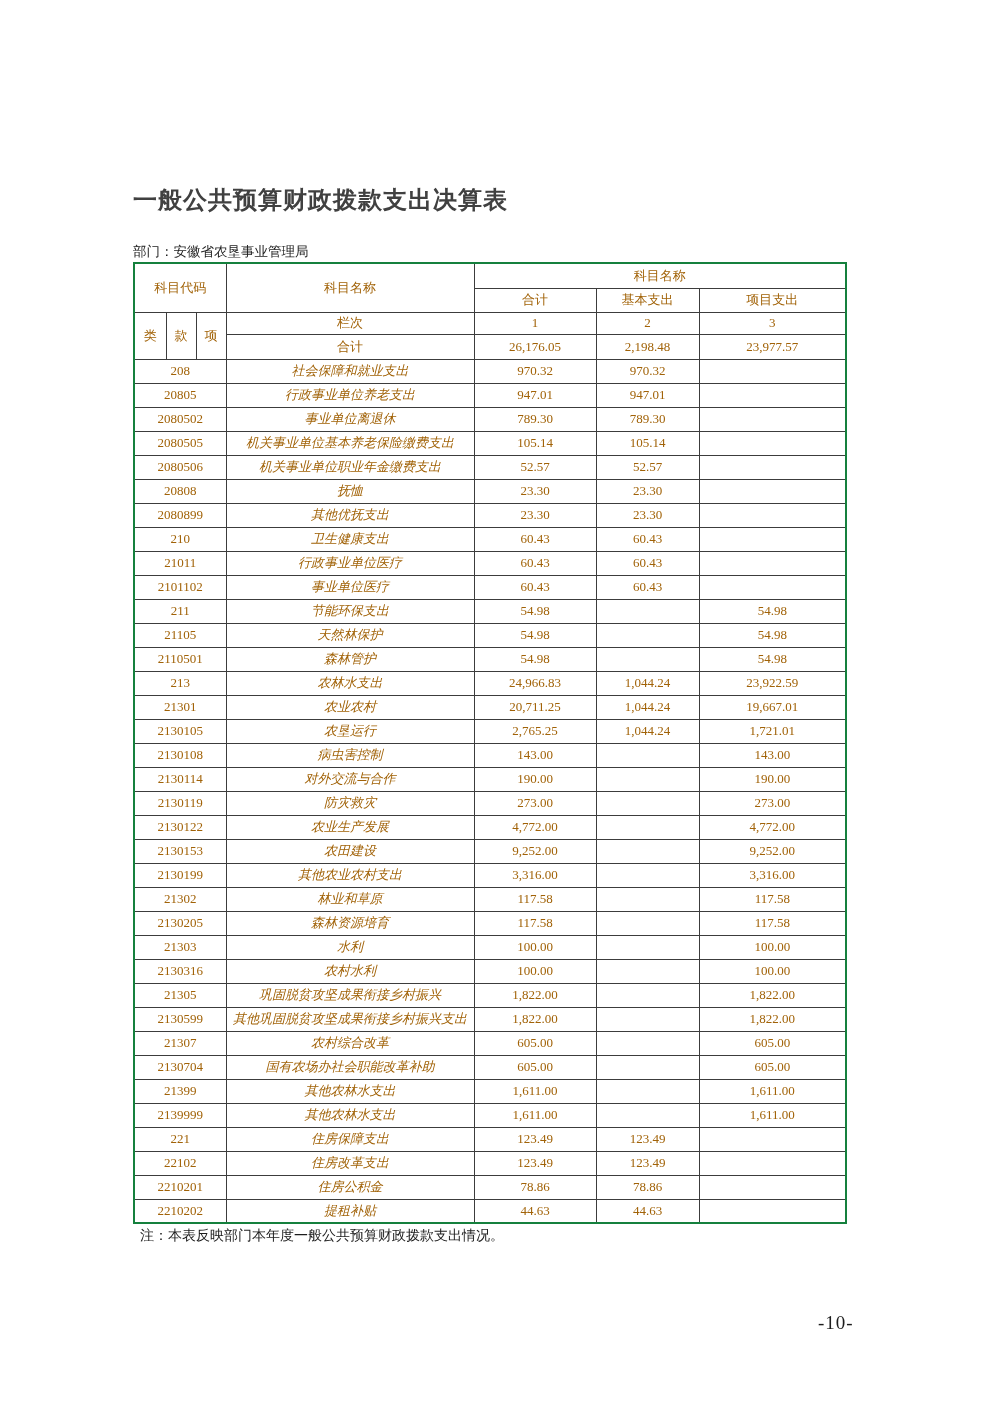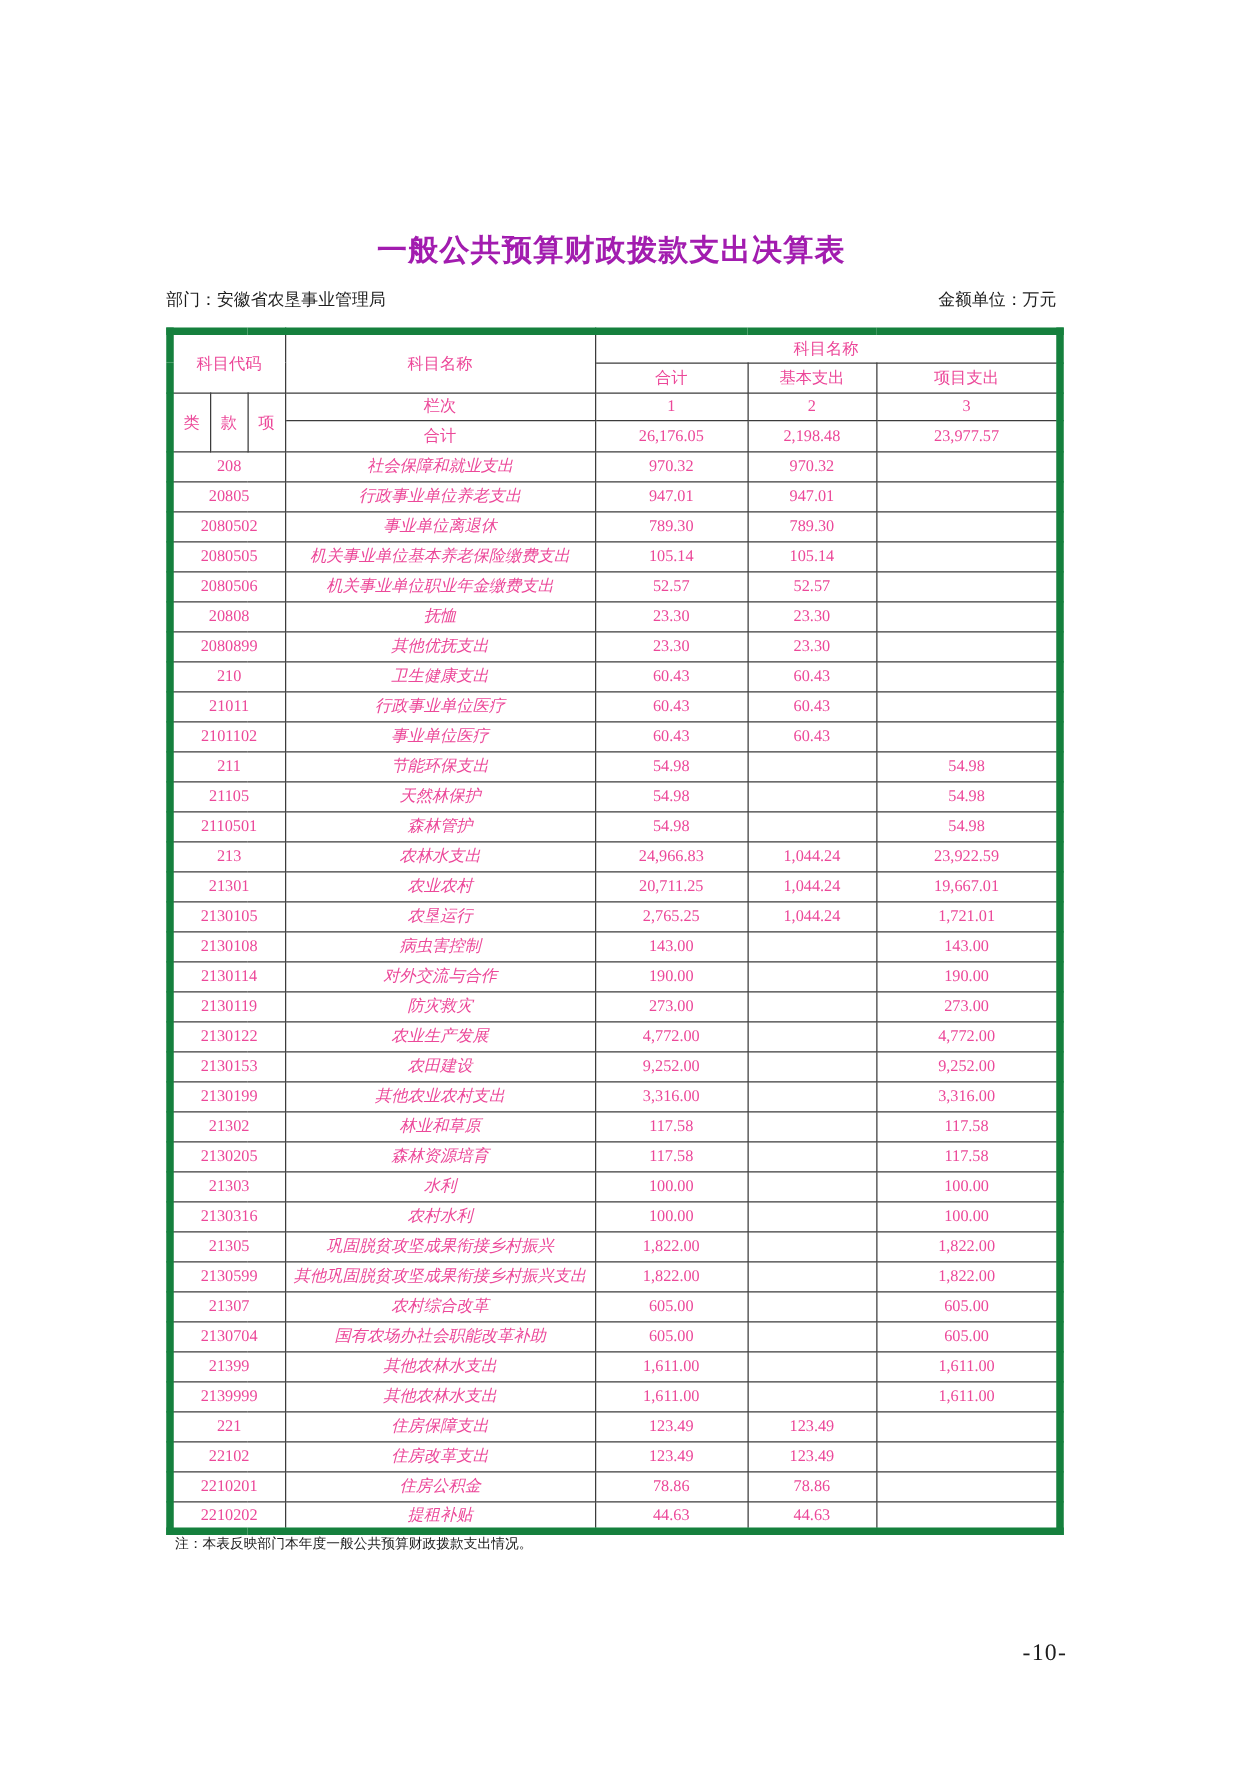--- a/index.html
+++ b/index.html
@@ -6,37 +6,37 @@
   .page {
     position:relative;
     width:1000px; height:1414px;
     background:#ffffff;
     color:#1c1c1c;
     font-family:"Liberation Serif","DejaVu Serif",serif;
     overflow:hidden;
   }
   .title {
     position:absolute; top:184px; left:133px; width:712px;
-    margin:0; text-align:center;
+    margin:0; text-align:left;
     font-family:"Liberation Sans","DejaVu Sans",sans-serif;
-    font-weight:bold; font-size:24px; letter-spacing:1px; color:#a21caf;
+    font-weight:bold; font-size:24px; letter-spacing:1px; color:#404040;
   }
   .meta-code {
     position:absolute; top:222px; left:133px; width:712px;
     text-align:right; font-size:13.5px;
   }
   .meta-row {
-    position:absolute; top:231px; left:133px; width:712px;
-    display:flex; justify-content:space-between; font-size:13.5px;
+    position:absolute; top:243px; left:133px; width:712px;
+    display:flex; font-size:13.5px;flex-direction:column;
   }
   table.acct {
     position:absolute; top:262px; left:133px;
     width:712px; border-collapse:collapse; table-layout:fixed;
-    font-size:13px; color:#ec4899;
-    border:6px solid #15803d;
+    font-size:13px; color:#a16207;
+    border:2px solid #15803d;
   }
   table.acct th, table.acct td {
     border:1px solid #3c3c3c;
     padding:0 6px;
     font-weight:normal;
     white-space:nowrap; overflow:hidden;
     text-align:center; vertical-align:middle;
     background:#fff;
   }
   tr.hrow-a { height:25px; }
@@ -44,21 +44,21 @@
   tr.hrow-c { height:22px; }
   tr.hrow-d { height:25px; }
   tbody.rows tr { height:24px; }
   .left  { text-align:left; }
   .num   { text-align:right; padding-right:8px; }
   .code  { text-align:left; padding-left:7px; }
   .name  { text-align:left; padding-left:7px;font-style:italic; }
   .bold  { font-weight:bold; }
   .note {
     position:absolute; top:1227px; left:140px;
-    font-size:11px;
+    font-size:14px;
     font-family:Liberation Mono, monospace;
   }
   .page-number {
     position:absolute; top:1312px; left:818px;
     font-size:19px; letter-spacing:1px;
   }
 </style>
 </head>
 <body>
 

